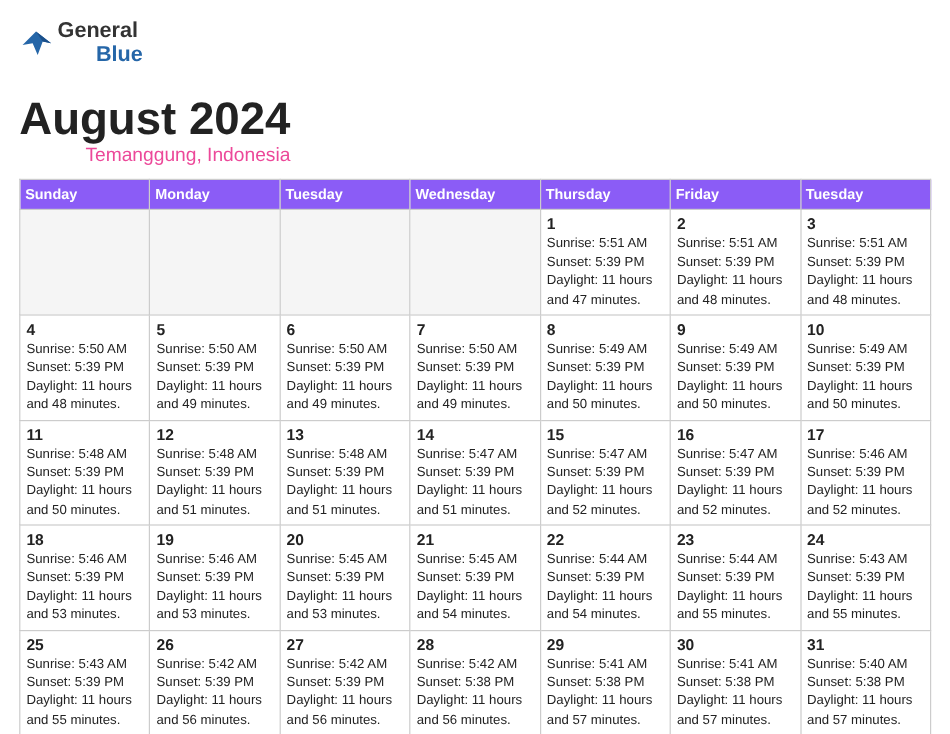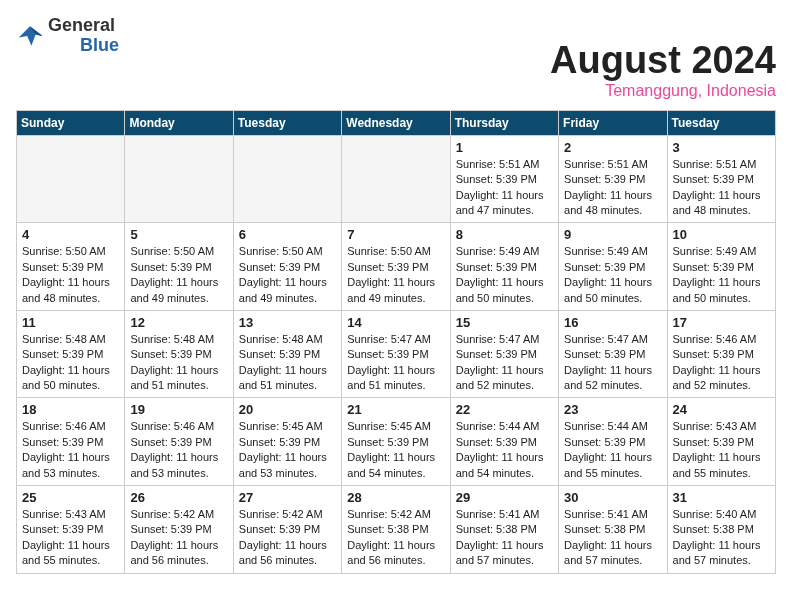--- a/index.html
+++ b/index.html
@@ -8,20 +8,21 @@
       background: #fff;
       width: 792px;
       min-height: 612px;
       padding: 16px;
     }
     .header {
       display: flex;
       justify-content: space-between;
       align-items: flex-start;
       margin-bottom: 10px;
+      flex-direction: column;
     }
     .logo {
       display: flex;
       align-items: center;
       gap: 4px;
     }
     .logo-text {
       font-size: 18px;
       font-weight: bold;
       line-height: 1.1;
@@ -41,21 +42,21 @@
     }
     .location {
       font-size: 16px;
       color: #ec4899;
     }
     table {
       width: 100%;
       border-collapse: collapse;
     }
     th {
-      background-color: #0c4a6e;
+      background-color: #8b5cf6;
       color: #fff;
       font-size: 12px;
       font-weight: bold;
       padding: 5px 4px;
       text-align: left;
       border: 1px solid #ccc;
     }
     td {
       border: 1px solid #ccc;
       vertical-align: top;

